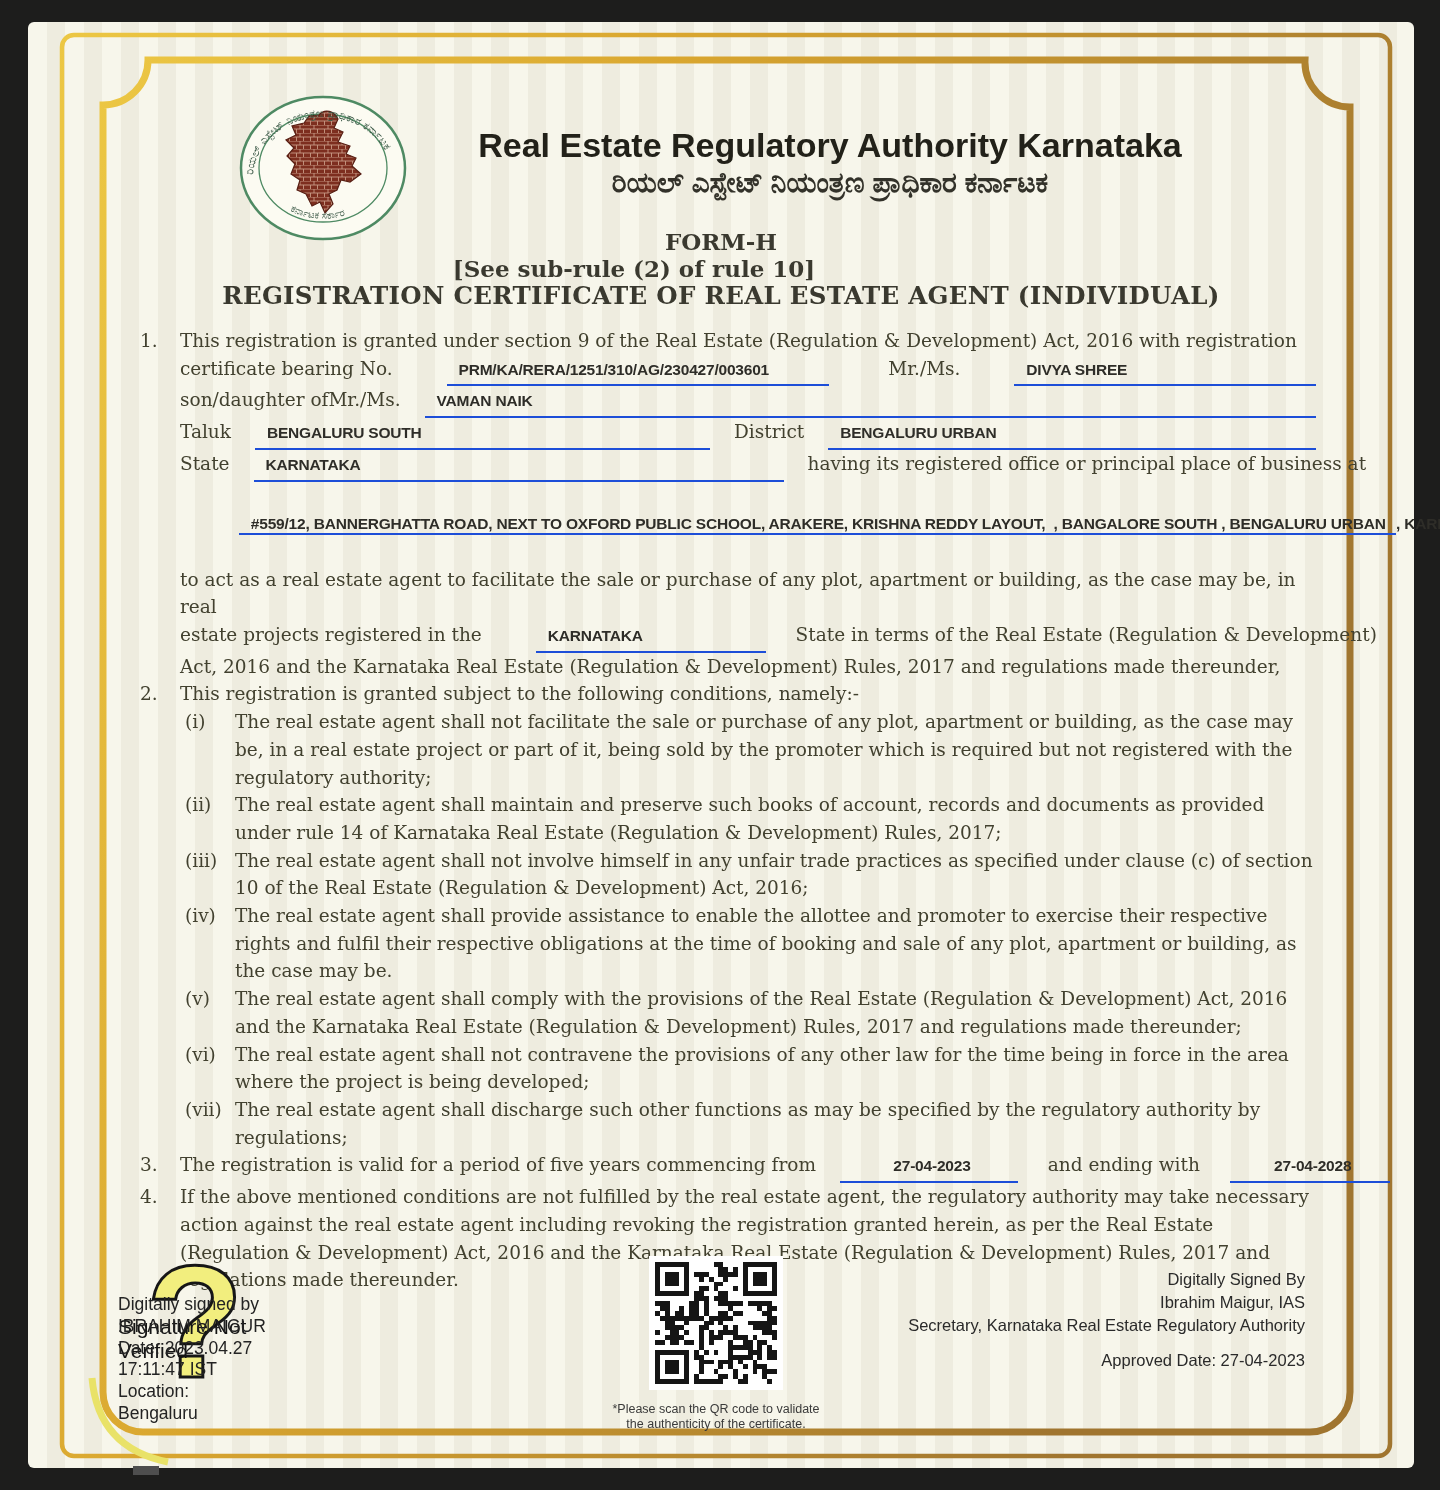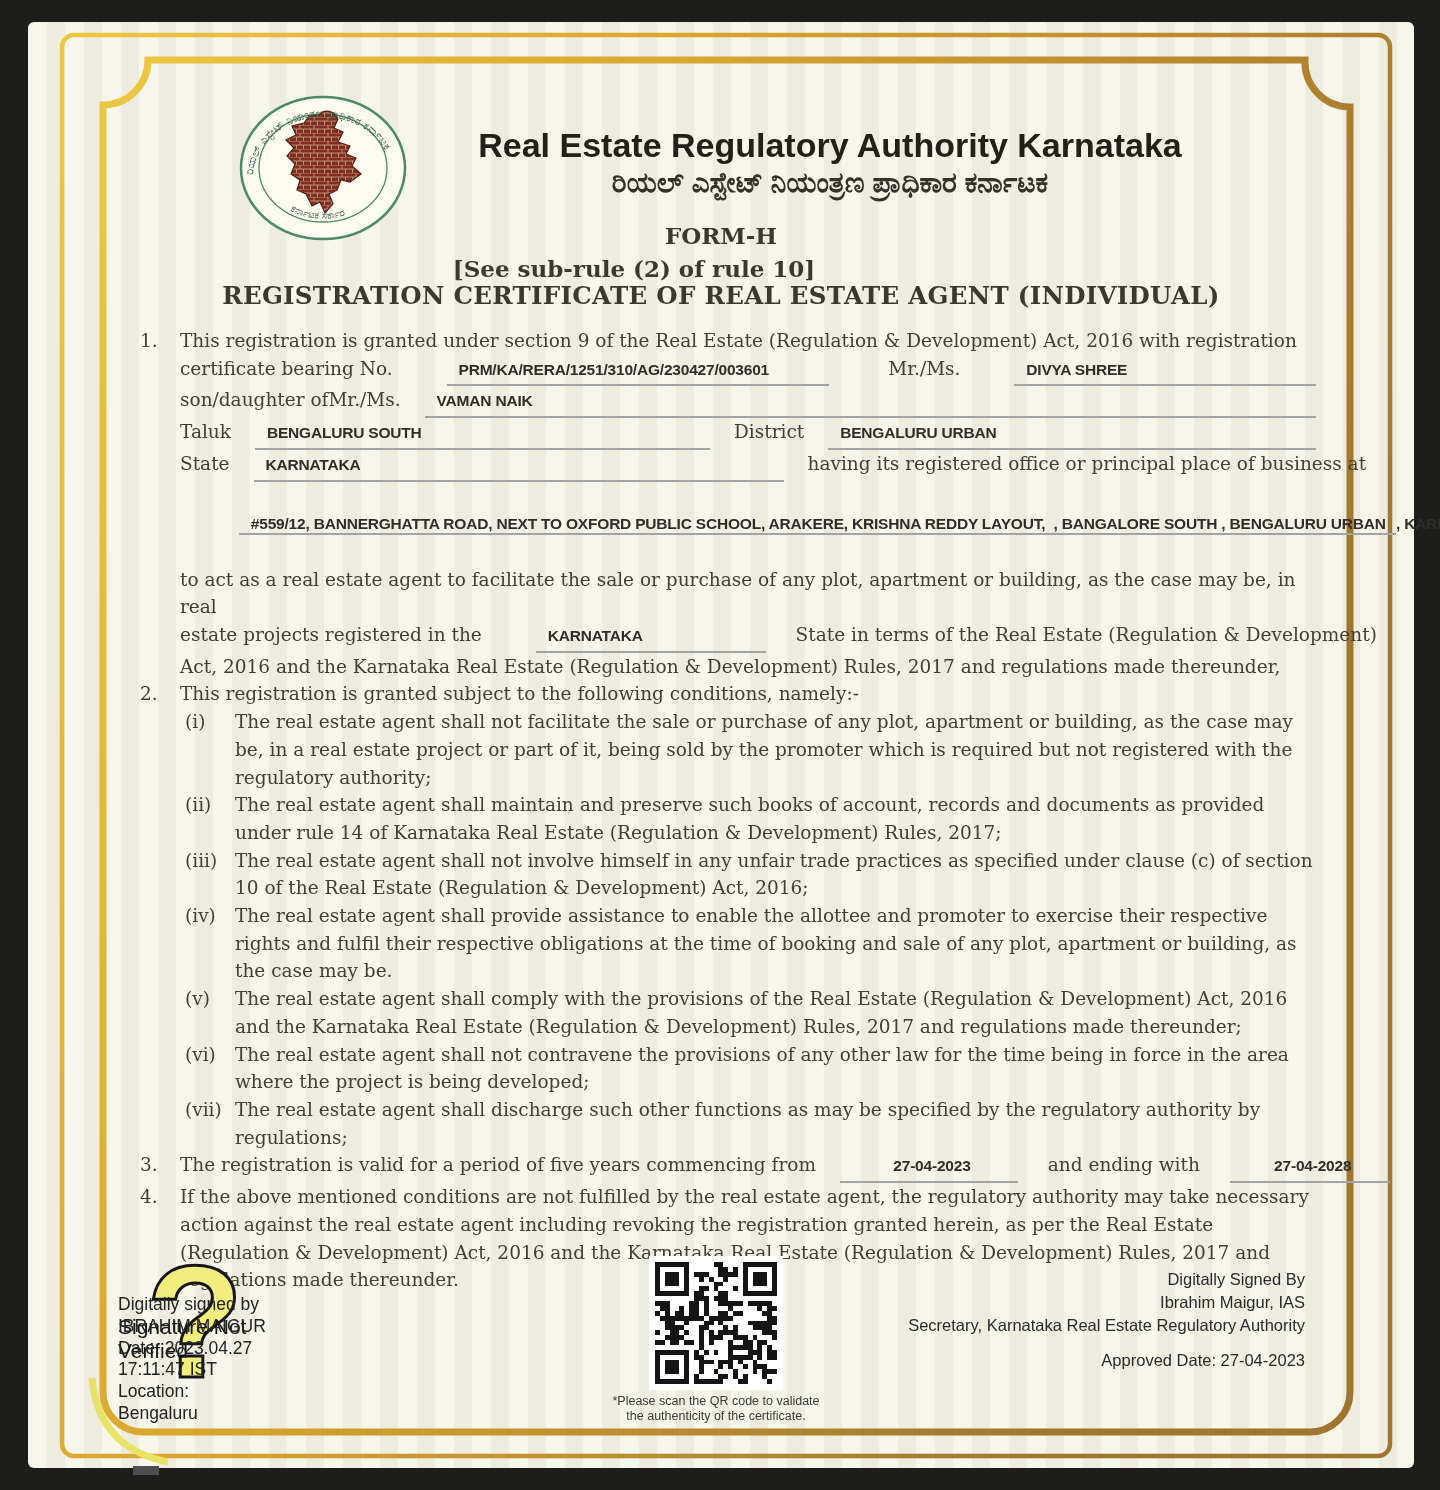--- a/index.html
+++ b/index.html
@@ -9,57 +9,57 @@
   .paper { position:absolute; left:28px; top:22px; width:1386px; height:1446px; border-radius:6px;
            background:repeating-linear-gradient(90deg,#f7f6eb 0px,#f7f6eb 19px,#eeecdf 19px,#eeecdf 37px); }
   .frame-svg { position:absolute; left:0; top:0; width:1440px; height:1490px; pointer-events:none; }
 
   
   .logo { position:absolute; left:237px; top:93px; width:172px; height:150px; }
   .title-en { position:absolute; left:420px; top:126px; width:820px; text-align:center;
               font-family:"Liberation Sans", sans-serif; font-weight:bold; font-size:34px; color:#222119; }
   .title-kn { position:absolute; left:420px; top:167px; width:820px; text-align:center;
               font-family:"Liberation Sans", sans-serif; font-weight:bold; font-size:28px; color:#33322a; }
-  .form-h    { position:absolute; left:28px; top:222px; width:1386px; text-align:center;
+  .form-h    { position:absolute; left:28px; top:228px; width:1386px; text-align:center;
                font-weight:bold; font-size:23px; color:#3a392f; }
   .form-sub  { position:absolute; left:28px; top:255px; width:1212px; text-align:center;
                font-weight:bold; font-size:23px; color:#3a392f; }
   .cert-title{ position:absolute; left:28px; top:281px; width:1386px; text-align:center;
                font-weight:bold; font-size:24.5px; letter-spacing:.3px; color:#3a392f; }
 
   
   .body { position:absolute; left:140px; top:327px; width:1176px; font-size:18.5px;
           line-height:27.7px; color:#42412f; }
   .item { display:flex; }
   .num  { width:40px; flex:none; }
   .itxt { flex:1; min-width:0; }
   .fline { display:flex; align-items:baseline; white-space:pre;gap:24px; }
   .fv { font-family:"Liberation Sans", sans-serif; font-weight:bold; font-size:15.5px;
-        letter-spacing:-.2px; color:#2e2d28; border-bottom:2px solid #a3a3a3;
+        letter-spacing:-.2px; color:#2e2d28; border-bottom:2px solid #1d4ed8;
         padding:0 6px 1px 12px; white-space:pre; }
   .grow { flex:1; }
   .addr-line { white-space:pre; overflow:visible; }
   .conds { margin-left:45px; }
   .cond { display:flex; }
   .clabel { width:50px; flex:none; }
   .ctext  { flex:1; min-width:0; }
 
   
   .qmark { position:absolute; left:146px; top:1242px; font-family:"Liberation Sans", sans-serif;
            font-weight:bold; font-size:160px; line-height:160px; color:#f2ee7e; z-index:1;
            -webkit-text-stroke:3px #161616; text-shadow:0 0 1px #161616; }
   .stamp-arc { position:absolute; left:0; top:0; width:1440px; height:1490px; pointer-events:none; z-index:0; }
   .stamp-title { position:absolute; left:118px; top:1315px; z-index:2; font-family:"Liberation Sans", sans-serif;
                  font-size:21px; line-height:24px; color:#141414; }
   .stamp-details { position:absolute; left:118px; top:1294px; z-index:2; font-family:"Liberation Sans", sans-serif;
                    font-size:17.5px; line-height:21.8px; color:#232323; }
   .qr-block { position:absolute; left:596px; top:1256px; width:240px; text-align:center; z-index:2; }
   .qr-box { width:134px; height:134px; margin:0 auto; background:#ffffff; padding:6px; }
   .qr-box svg { width:122px; height:122px; display:block; }
-  .qr-caption { margin-top:4px; font-family:"Liberation Sans", sans-serif; font-size:12.5px;
+  .qr-caption { margin-top:12px; font-family:"Liberation Sans", sans-serif; font-size:12.5px;
                 line-height:15px; color:#3a3a3a; }
   .signatory { position:absolute; right:135px; top:1268px; width:620px; text-align:right; z-index:2;
                font-family:"Liberation Sans", sans-serif; font-size:16.5px; line-height:23px; color:#2a2a2a; }
   .approved { margin-top:12px; }
   .bottom-chip { position:absolute; left:133px; top:1466px; width:26px; height:9px; background:#4e4e4e; }
 </style>
 </head>
 <body>
 
 <div class="page">

